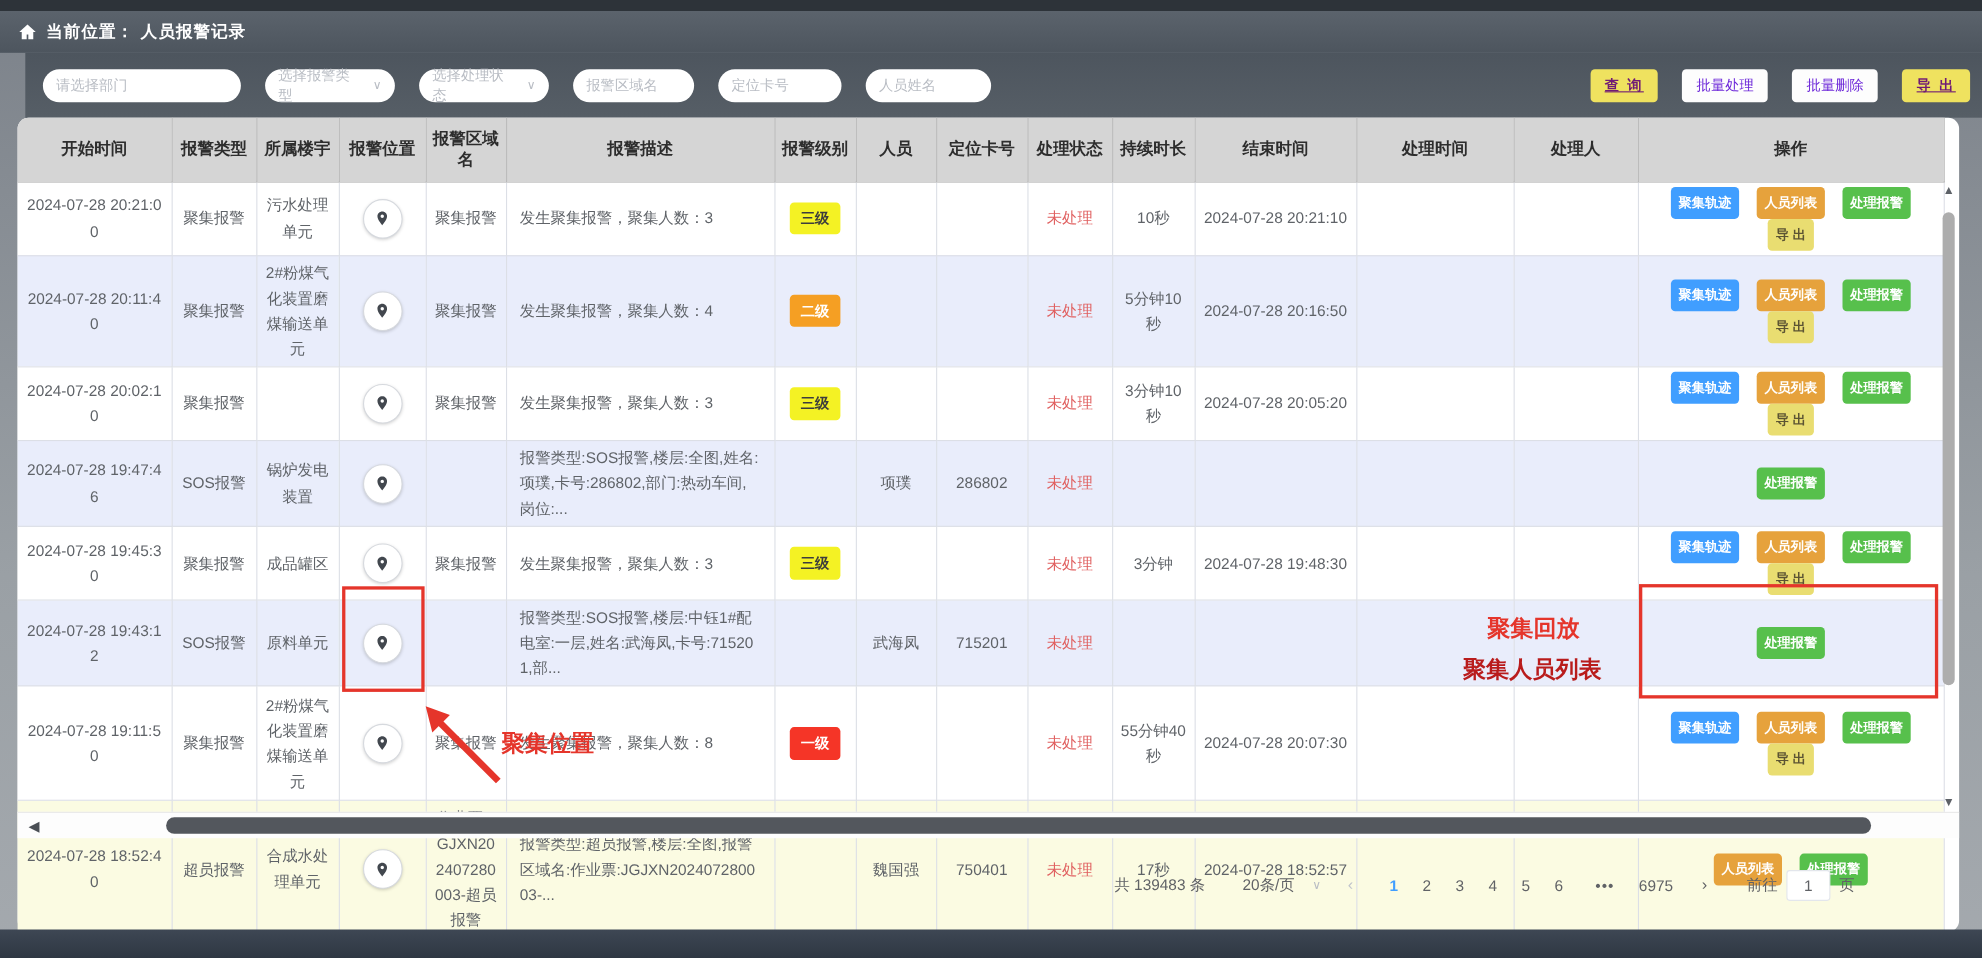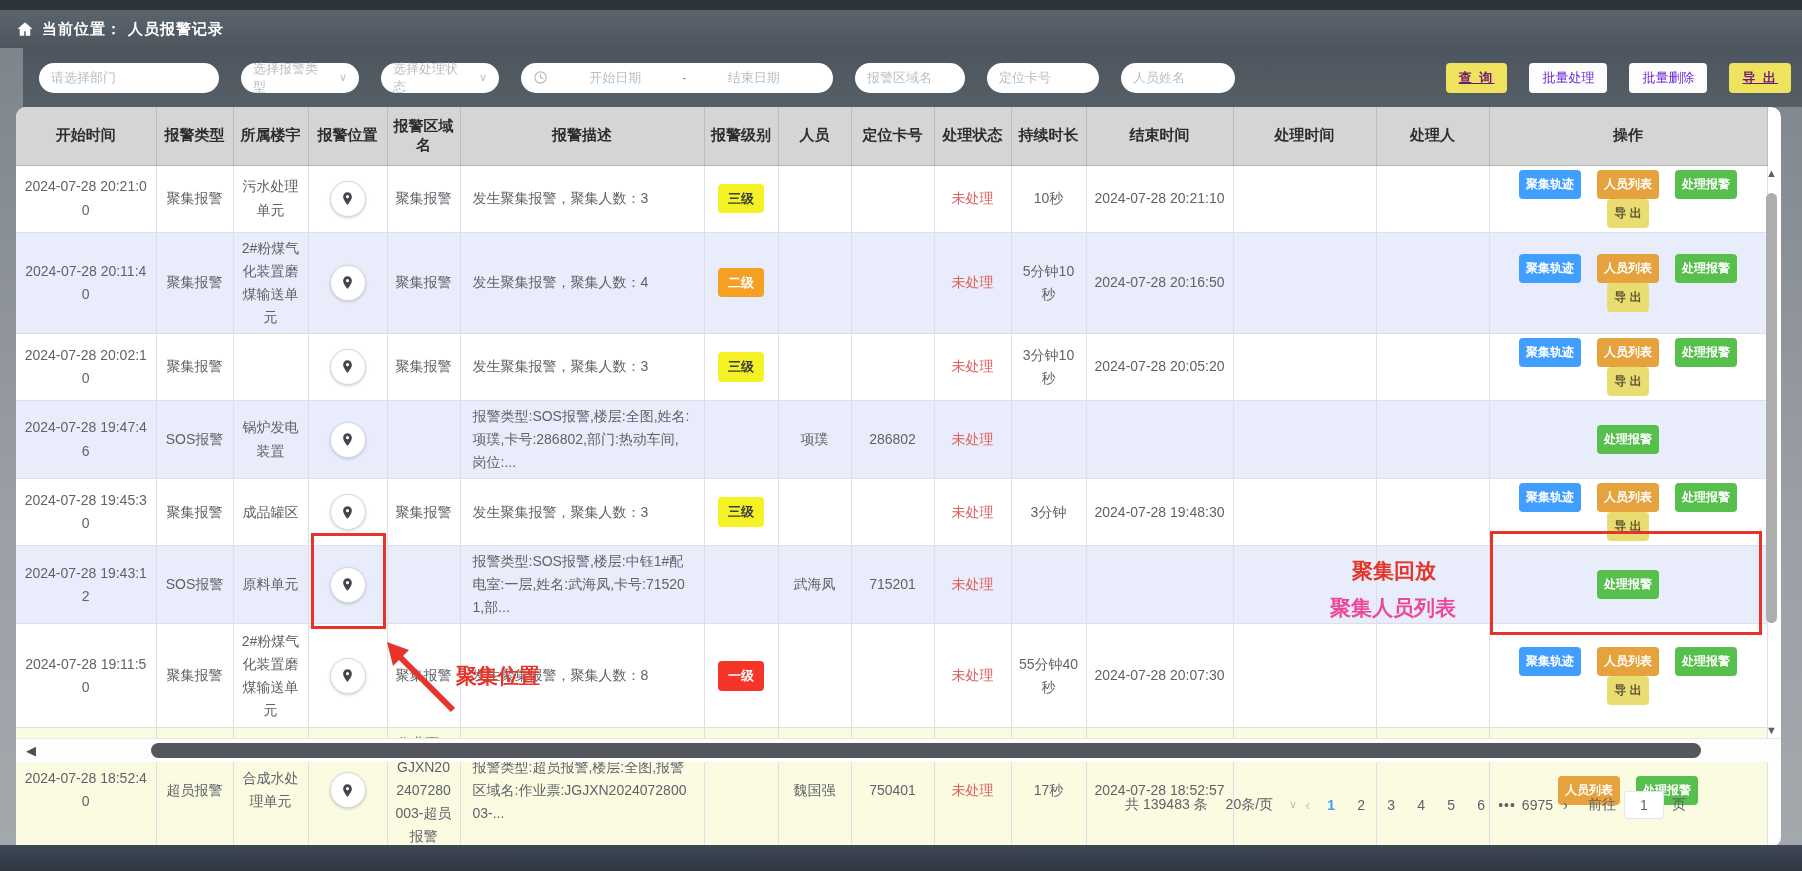--- a/index.html
+++ b/index.html
@@ -67,21 +67,21 @@
   .vscroll .thumb { position:absolute; left:1px; top:26px; width:11px; height:430px;
                     background:#adadad; border-radius:6px; cursor:pointer; }
   .hscroll { position:absolute; left:0; top:631px; width:1765px; height:24px; background:#fdfdfd;
              border-top:1px solid #e8e8e8; }
   .hscroll .arr { position:absolute; top:4px; color:#4a4f55; font-size:13px; cursor:pointer; }
   .hscroll .thumb { position:absolute; left:135px; top:4px; width:1550px; height:15px;
                     background:#53575d; border-radius:8px; cursor:pointer; }
 
   
   .pager { position:absolute; left:0; top:655px; width:1765px; height:85px; display:flex;
-           align-items:center; justify-content:flex-end; padding-right:95px; gap:4px;
+           align-items:center; justify-content:flex-end; padding-right:95px; gap:20px;
            font-size:14px; color:#606266; border-bottom-left-radius:10px; border-bottom-right-radius:10px; }
   .pager .sizer { display:flex; align-items:center; gap:6px; margin-left:14px; cursor:pointer; }
   .pager .arrow { font-size:15px; cursor:pointer; padding:0 4px; }
   .pager .arrow.dim { color:#c0c4cc; }
   .pages { display:flex; align-items:center; gap:4px; }
   .pg { min-width:26px; text-align:center; padding:4px 2px; cursor:pointer; }
   .pg.active { color:#409eff; font-weight:bold; }
   .dots { color:#606266; letter-spacing:1px; cursor:pointer; }
   .goto { display:flex; align-items:center; gap:8px; margin-left:12px; }
   .goto .gbox { width:40px; height:28px; border:1px solid #e3e6ec; border-radius:3px; text-align:center;
@@ -113,30 +113,20 @@
   <div class="pill" style="width:180px">
     <input placeholder="请选择部门" style="">
   </div>
   <div class="pill sel" style="width:118px">
     <span>选择报警类型</span>
     <span class="chev">∨</span>
   </div>
   <div class="pill sel" style="width:118px">
     <span>选择处理状态</span>
     <span class="chev">∨</span>
-  </div>
-  <div class="pill date-pill">
-    <svg class="clock" viewBox="0 0 24 24">
-      <circle cx="12" cy="12" r="9" fill="none" stroke="#b9bdc4" stroke-width="2"></circle>
-      <path d="M12 7v5l4 2" fill="none" stroke="#b9bdc4" stroke-width="2" stroke-linecap="round"></path>
-    </svg>
-    <span>开始日期</span>
-    <span style="color:#8b8f96">-</span>
-    <span>结束日期</span>
-    <span></span>
   </div>
   <div class="pill" style="width:110px">
     <input placeholder="报警区域名" style="">
   </div>
   <div class="pill" style="width:112px">
     <input placeholder="定位卡号" style="">
   </div>
   <div class="pill" style="width:114px">
     <input placeholder="人员姓名" style="">
   </div>
@@ -393,17 +383,17 @@
     </span>
   </div>
 </div>
 
 <div class="footer"></div>
 
 <div class="anno-box" style="left: 311px; top: 533px; width: 75px; height: 96px; border-color: rgb(229, 53, 43);"></div>
 <div class="anno-box" style="left: 1490px; top: 531px; width: 272px; height: 104px; border-color: rgb(229, 53, 43);"></div>
 <div class="anno-text" style="left: 456px; top: 650px; color: rgb(229, 53, 43);">聚集位置</div>
 <div class="anno-text" style="left: 1352px; top: 545px; color: rgb(229, 53, 43);">聚集回放</div>
-<div class="anno-text" style="left: 1330px; top: 582px; color: #ec4899;">聚集人员列表</div>
+<div class="anno-text" style="left: 1330px; top: 582px; color: #b91c1c;">聚集人员列表</div>
 <svg class="anno-svg" style="left:375px; top:638px;" width="100" height="80">
   <line x1="78" y1="72" x2="24" y2="18" stroke="#e5352b" stroke-width="6"></line>
   <polygon points="12,4 34,12 18,28" fill="#e5352b"></polygon>
 </svg>
 
 </body></html>

